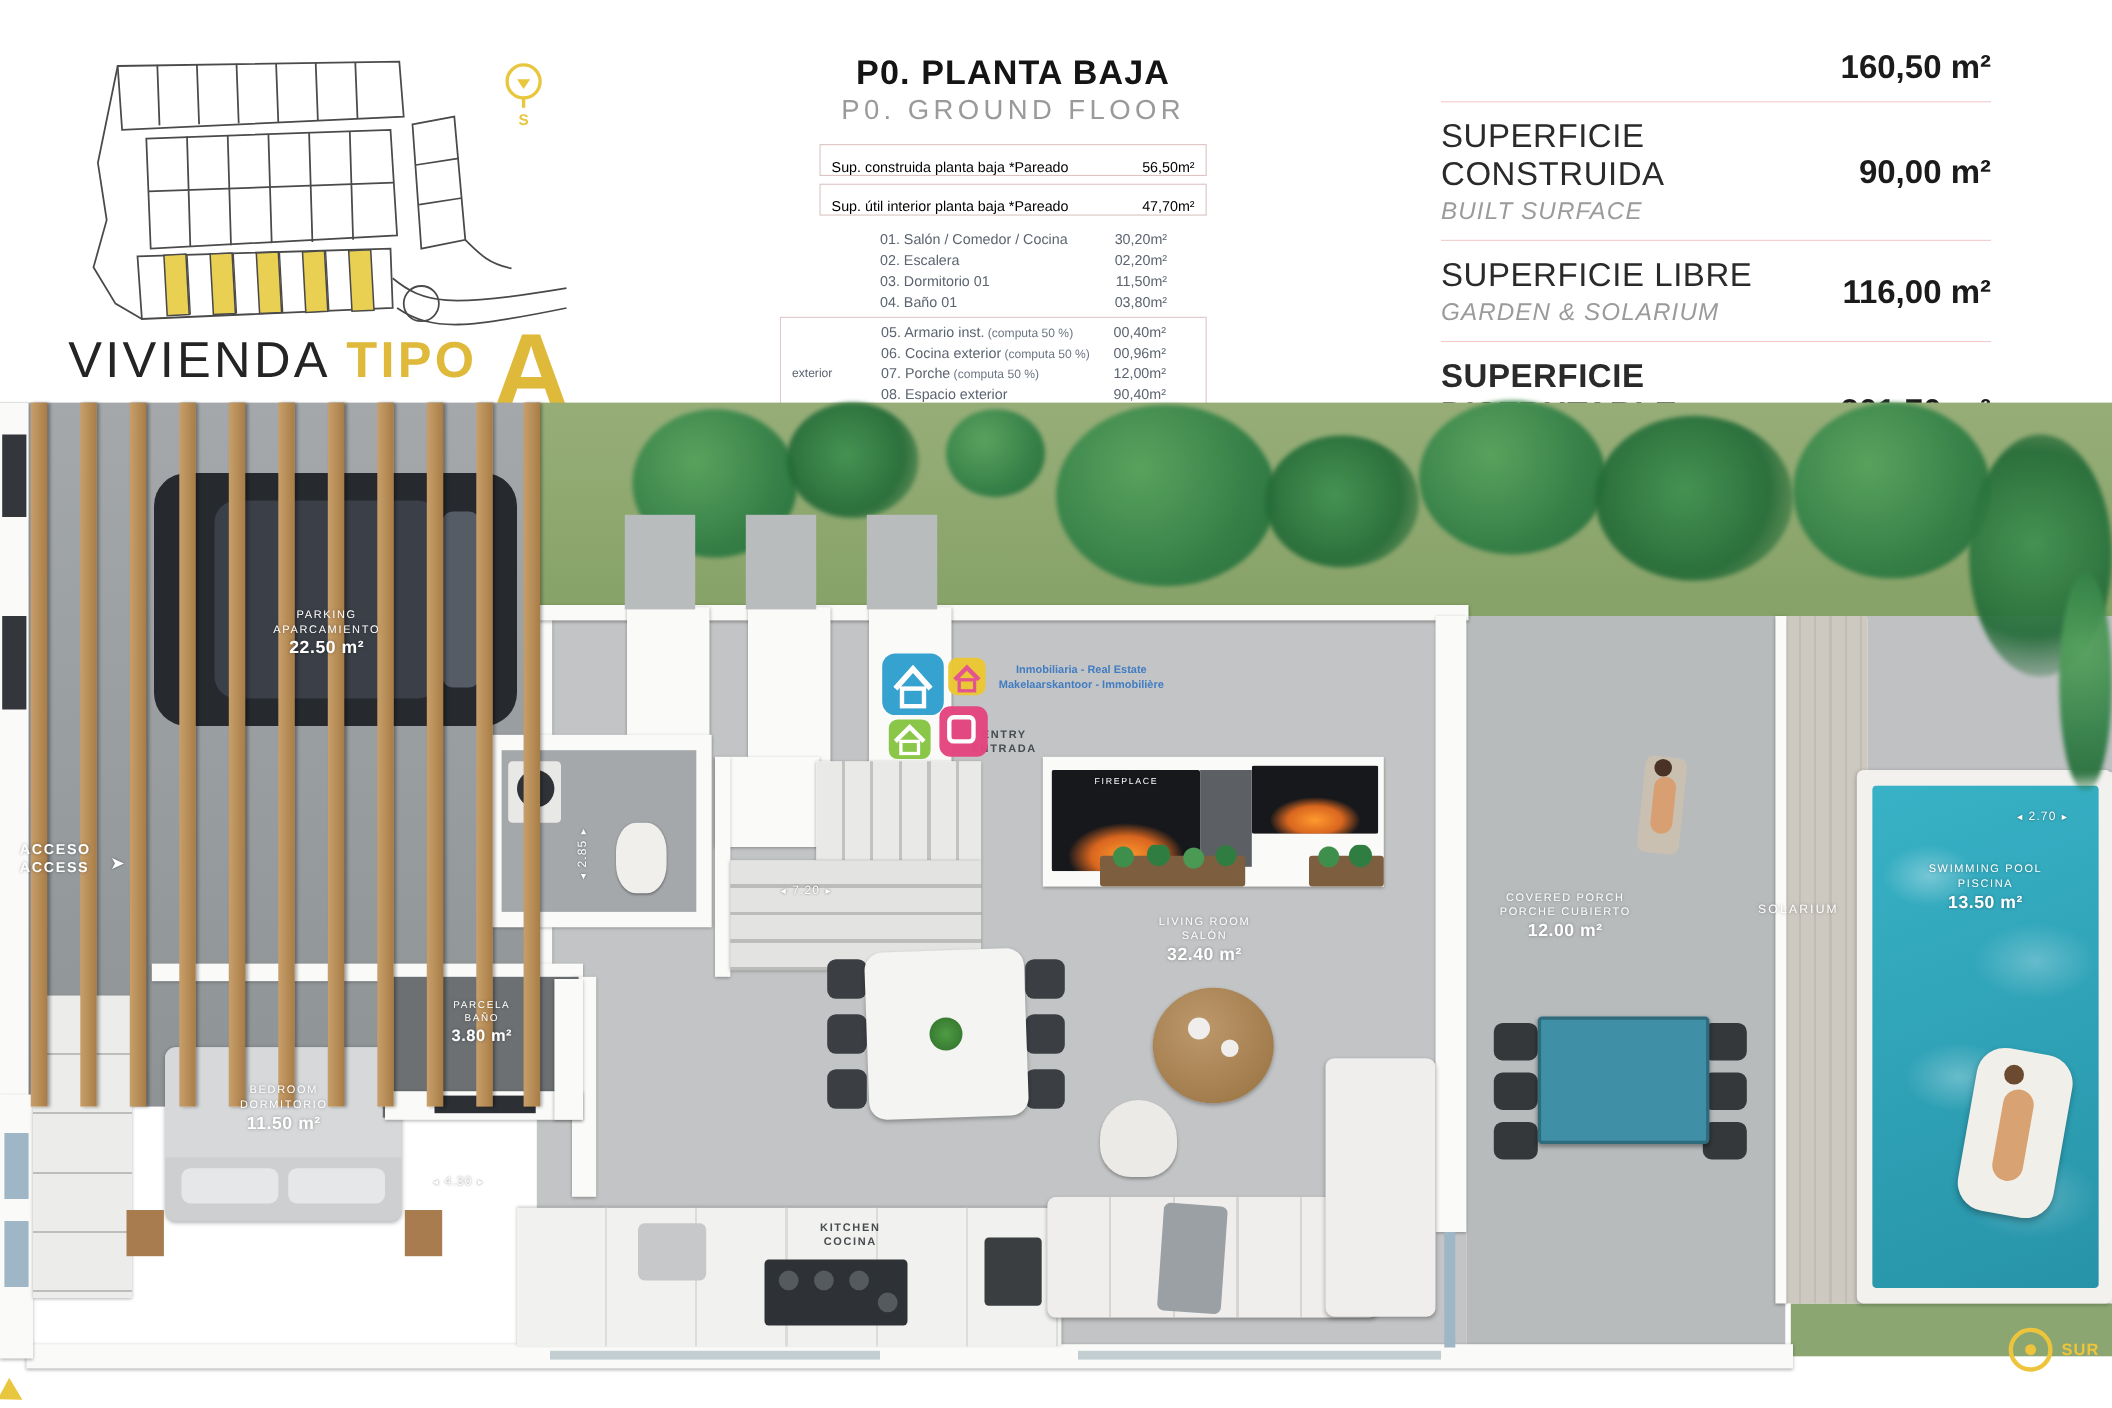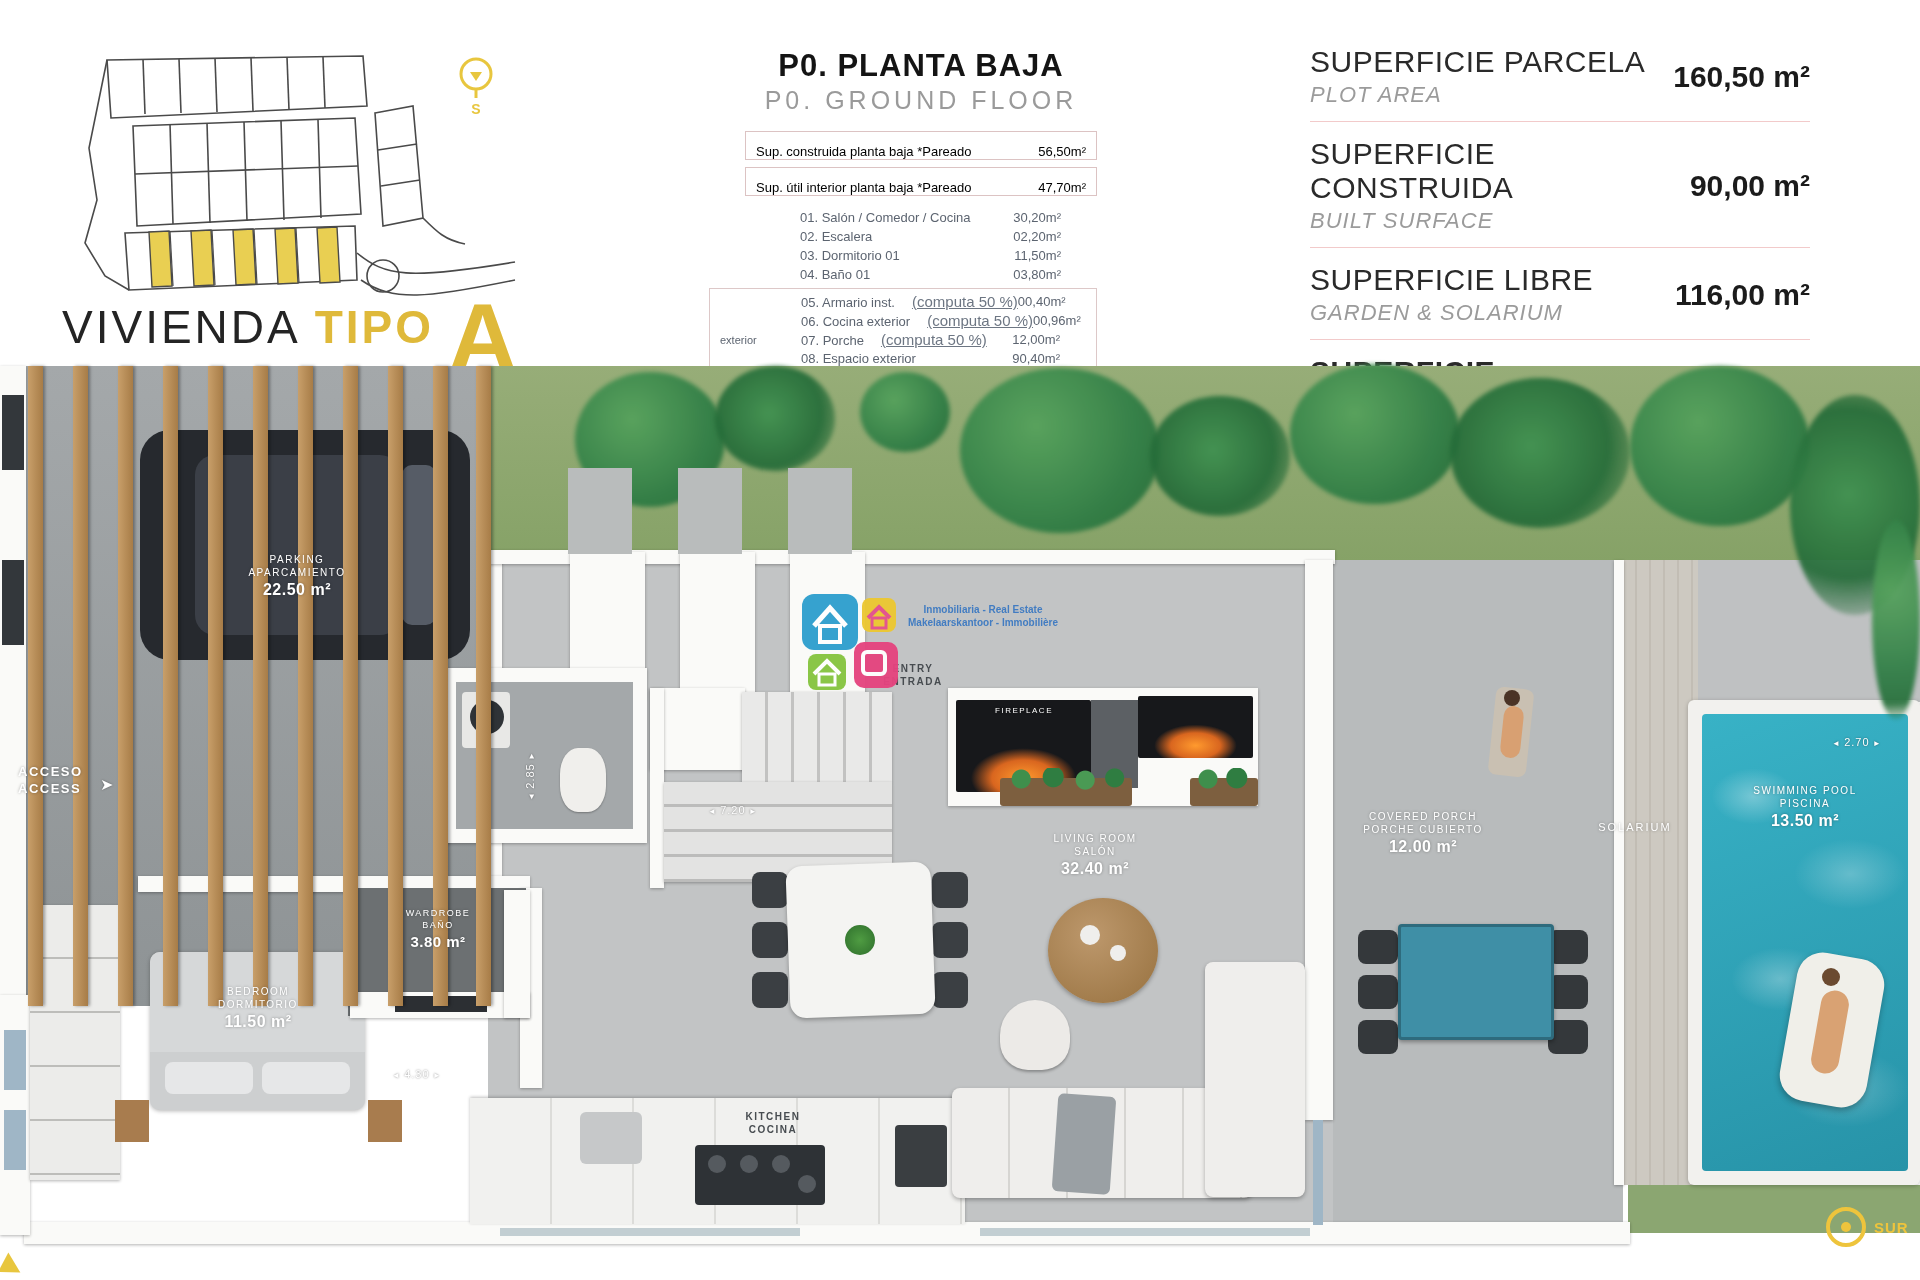--- a/index.html
+++ b/index.html
@@ -19,21 +19,21 @@
   .center-col{left:745px;top:48px;width:352px;}
   .pt-es{font-size:31px;font-weight:800;color:#141414;text-align:center;letter-spacing:1px;}
   .pt-en{font-size:25px;font-weight:400;color:#9a9a9a;text-align:center;letter-spacing:4px;margin-top:2px;}
   .sum-wrap{margin-top:16px;}
   .sum-box{border:1px solid #dcc3c3;height:27px;display:flex;align-items:flex-end;
            padding:0 10px;font-size:13px;color:#000000;margin-bottom:7px;background:#fff;}
   .sum-box .val{margin-left:auto;}
   .rooms{margin-top:12px;font-size:13px;color:#5c6470;}
   .room-row{display:flex;align-items:center;height:19px;padding-right:36px;}
   .room-row .nm{padding-left:55px;white-space:nowrap;}
-  .room-row .nt{font-size:15px;margin-left:17px;color:#6d7683;text-decoration:underline;}
+  .room-row .nt{font-size:11px;margin-left:3px;color:#6d7683;}
   .room-row .val{margin-left:auto;}
   .ext-box{border:1px solid #ddc8c8;margin-left:-36px;padding-left:36px;position:relative;
            margin-top:4px;padding-top:3px;padding-bottom:4px;}
   .ext-box .room-row .nm{padding-left:55px;}
   .ext-lb{position:absolute;left:10px;top:50%;transform:translateY(-50%);
           font-size:11px;color:#5c6470;}
 
   
   .right-panel{left:1310px;top:30px;width:500px;}
   .srow{display:flex;align-items:center;padding:15px 0 13px 0;}
@@ -197,24 +197,20 @@
         <div class="room-row">
           <span class="nm"><span>09.</span> <span>Piscina</span></span>
           <span class="val">12,70m²</span>
         </div>
       </div>
     </div>
   </div>
 
   <div class="abs right-panel">
     <div class="srow">
-      <div class="txt">
-        <div class="es">SUPERFICIE PARCELA</div>
-        <div class="en">PLOT AREA</div>
-      </div>
       <div class="val">160,50 m²</div>
     </div>
     <div class="sdiv"></div>
     <div class="srow">
       <div class="txt">
         <div class="es">SUPERFICIE CONSTRUIDA</div>
         <div class="en">BUILT SURFACE</div>
       </div>
       <div class="val">90,00 m²</div>
     </div>
@@ -396,21 +392,21 @@
   <div class="dlabel" style="left:868px;top:662px;width:90px;">
     <div class="l">ENTRY</div>
     <div class="l">ENTRADA</div>
   </div>
   <div class="plabel" style="left:178px;top:985px;width:160px;">
     <div class="l">BEDROOM</div>
     <div class="l">DORMITORIO</div>
     <div class="area">11.50 m²</div>
   </div>
   <div class="plabel" style="left:378px;top:908px;width:120px;">
-    <div class="l" style="font-size:9px;">WARDROBE</div>
+    <div class="l" style="font-size:9px;">PARCELA</div>
     <div class="l" style="font-size:9px;">BAÑO</div>
     <div class="area" style="font-size:15px;">3.80 m²</div>
   </div>
   <div class="plabel" style="left:1020px;top:832px;width:150px;">
     <div class="l">LIVING ROOM</div>
     <div class="l">SALÓN</div>
     <div class="area">32.40 m²</div>
   </div>
   <div class="dlabel" style="left:728px;top:1110px;width:90px;">
     <div class="l">KITCHEN</div>

